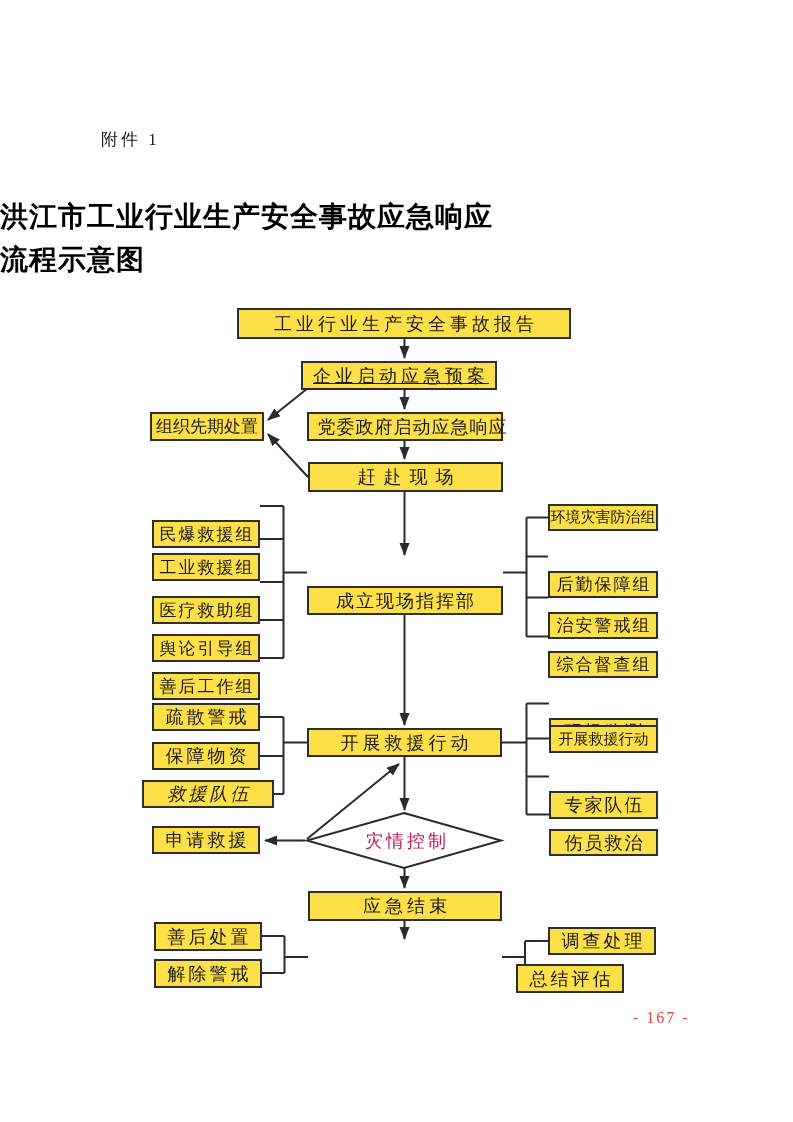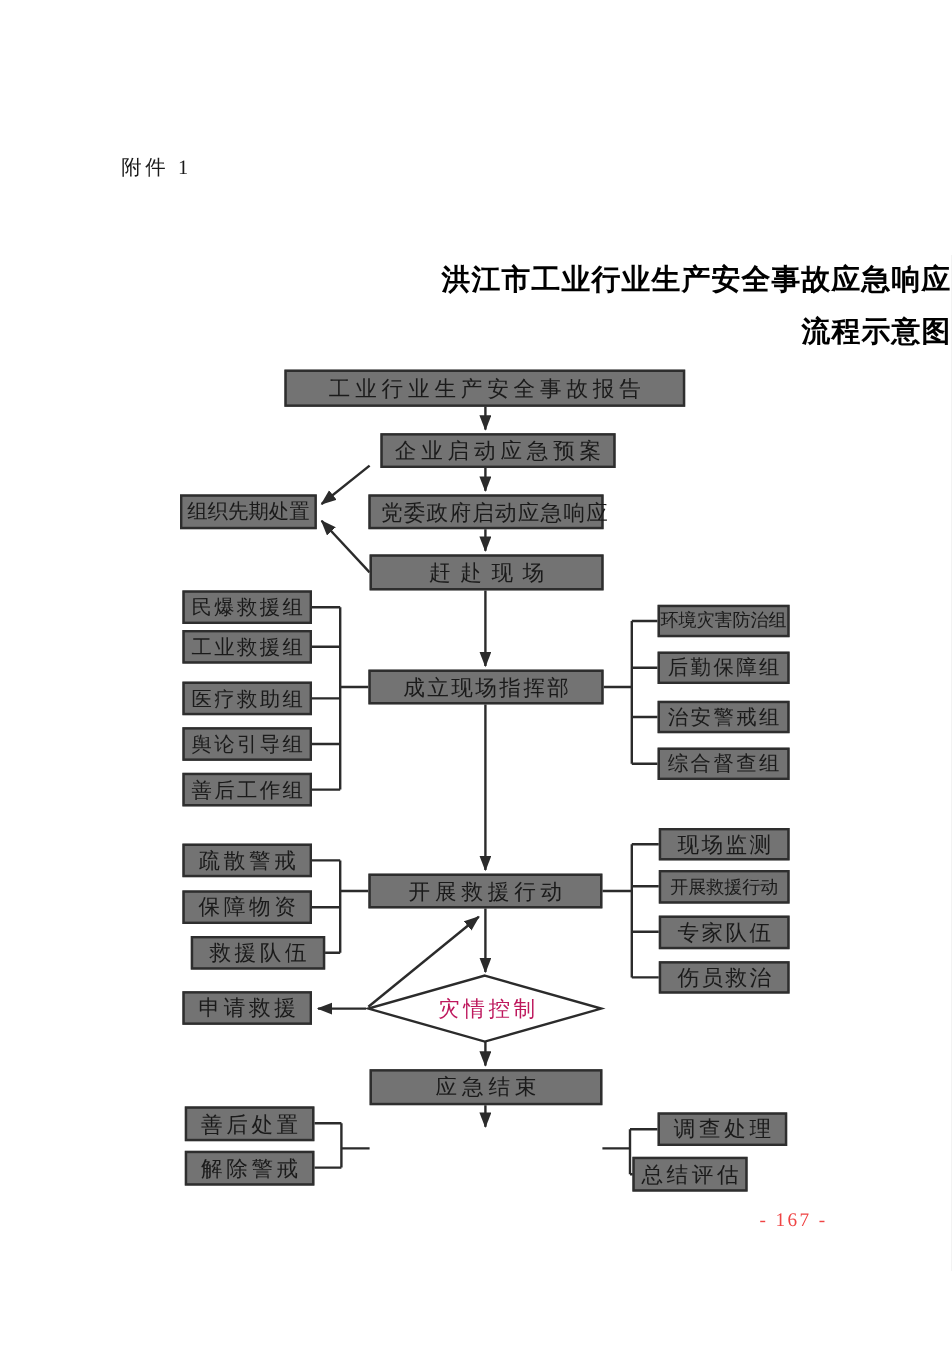--- a/index.html
+++ b/index.html
@@ -10,37 +10,37 @@
     background:#ffffff;
     font-family:"Liberation Serif","DejaVu Serif",serif;
     color:#111111;
     overflow:hidden;
   }
   .attachment{
     position:absolute;left:101px;top:128px;
     font-size:17px;letter-spacing:3px;color:#1a1a1a;
   }
   .title{
-    position:absolute;left:0;top:213px;width:100%;
-    text-align:right;font-weight:900;font-size:24px;
+    position:absolute;left:0;top:195px;width:100%;
+    text-align:left;font-weight:900;font-size:28px;
     letter-spacing:1px;line-height:43px;color:#000000;
   }
   .fbox{
     position:absolute;
     box-sizing:border-box;
     border:2px solid #2e2e2e;
-    background:#737373;
+    background:#fde047;
     display:flex;align-items:center;justify-content:center;
     font-size:18px;color:#1a1a1a;
     white-space:nowrap;
   }
   .fs17{font-size:17px;}
   .fs15{font-size:15px;}
   .ls1{letter-spacing:1px;padding-left:15px;}
-  .ls2{letter-spacing:2px;padding-left:2px;}
+  .ls2{letter-spacing:2px;padding-left:2px;margin-top:28px;}
   .ls3{letter-spacing:3px;padding-left:3px;}
   .ls4{letter-spacing:4px;padding-left:4px;}
   .ls8{letter-spacing:8px;padding-left:8px;}
   .diamond-label{
     position:absolute;left:307px;top:826px;width:194px;height:29px;
     display:flex;align-items:center;justify-content:center;
     font-size:18px;letter-spacing:3px;padding-left:3px;color:#be185d;
   }
   .connectors{position:absolute;left:0;top:0;width:793px;height:1122px;}
   .page-number{
@@ -93,21 +93,21 @@
 
       <path d="M262,936 H284.5 M262,973 H284.5 M284.5,936 V973 M284.5,957 H308"></path>
 
       <path d="M548,941 H525 M548,978.5 H525 M525,941 V978.5 M502,957 H525"></path>
 
       <polygon points="404,813 501,840.5 404,868 307,840.5" fill="#ffffff"></polygon>
     </g>
   </svg>
 
   <div class="fbox ls4" style="left:237px;top:308px;width:334px;height:31px;">工业行业生产安全事故报告</div>
-  <div class="fbox ls4" style="left:317px;top:361px;width:196px;height:29px;">企业启动应急预案</div>
+  <div class="fbox ls4" style="left:301px;top:361px;width:196px;height:29px;text-decoration:underline;">企业启动应急预案</div>
   <div class="fbox fs17" style="left:150px;top:412px;width:114px;height:29px;">组织先期处置</div>
   <div class="fbox ls1" style="left:307px;top:412px;width:196px;height:29px;">党委政府启动应急响应</div>
   <div class="fbox ls8" style="left:308px;top:462px;width:195px;height:30px;">赶赴现场</div>
   <div class="fbox ls2" style="left:307px;top:558px;width:196px;height:29px;">成立现场指挥部</div>
   <div class="fbox ls4" style="left:307px;top:728px;width:195px;height:29px;">开展救援行动</div>
   <div class="fbox ls3" style="left:152px;top:826px;width:108px;height:28px;">申请救援</div>
   <div class="fbox ls4" style="left:308px;top:891px;width:194px;height:30px;">应急结束</div>
 
   <div class="diamond-label">灾情控制</div>
 
@@ -117,28 +117,28 @@
   <div class="fbox fs17 ls2" style="left:152px;top:606px;width:108px;height:28px;">舆论引导组</div>
   <div class="fbox fs17 ls2" style="left:152px;top:644px;width:108px;height:28px;">善后工作组</div>
 
   <div class="fbox fs15" style="left:548px;top:504px;width:110px;height:27px;">环境灾害防治组</div>
   <div class="fbox fs17 ls2" style="left:548px;top:543px;width:110px;height:27px;">后勤保障组</div>
   <div class="fbox fs17 ls2" style="left:548px;top:584px;width:110px;height:27px;">治安警戒组</div>
   <div class="fbox fs17 ls2" style="left:548px;top:623px;width:110px;height:27px;">综合督查组</div>
 
   <div class="fbox ls3" style="left:152px;top:703px;width:108px;height:28px;">疏散警戒</div>
   <div class="fbox ls3" style="left:152px;top:742px;width:108px;height:28px;">保障物资</div>
-  <div class="fbox ls3" style="left:159px;top:780px;width:112px;height:28px;">救援队伍</div>
+  <div class="fbox ls3" style="left:142px;top:780px;width:132px;height:28px;font-style:italic;">救援队伍</div>
 
   <div class="fbox ls2" style="left:549px;top:690px;width:109px;height:27px;">现场监测</div>
   <div class="fbox fs15" style="left:549px;top:725px;width:109px;height:28px;">开展救援行动</div>
   <div class="fbox ls2" style="left:549px;top:763px;width:109px;height:28px;">专家队伍</div>
   <div class="fbox ls2" style="left:549px;top:801px;width:109px;height:27px;">伤员救治</div>
 
   <div class="fbox ls3" style="left:154px;top:922px;width:108px;height:29px;">善后处置</div>
   <div class="fbox ls3" style="left:154px;top:959px;width:108px;height:29px;">解除警戒</div>
 
   <div class="fbox ls3" style="left:548px;top:927px;width:108px;height:28px;">调查处理</div>
-  <div class="fbox ls3" style="left:527px;top:964px;width:96px;height:29px;">总结评估</div>
+  <div class="fbox ls3" style="left:516px;top:964px;width:108px;height:29px;">总结评估</div>
 
   <div class="page-number">- 167 -</div>
 
 </div>
 
 </body></html>

